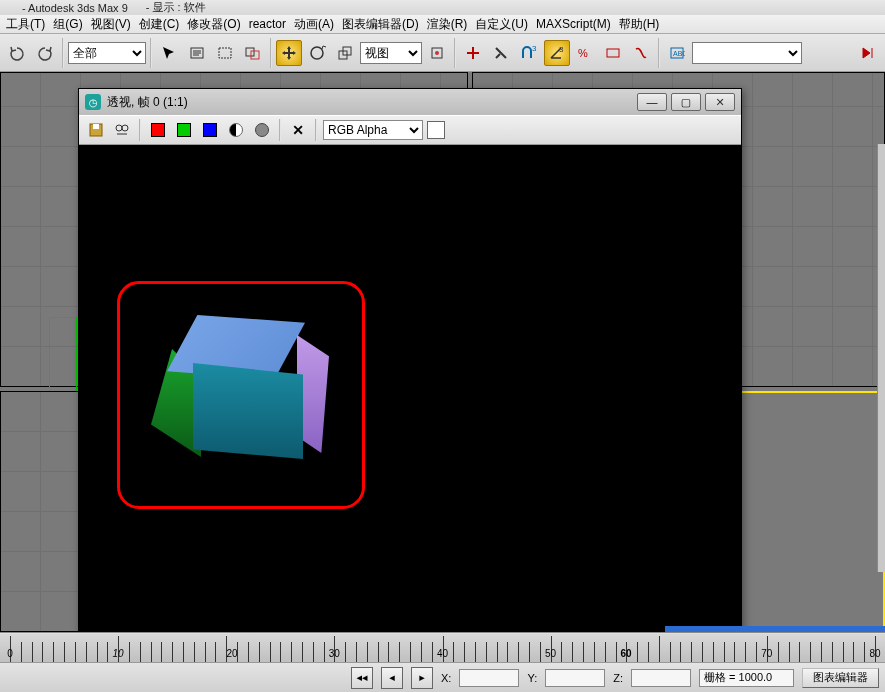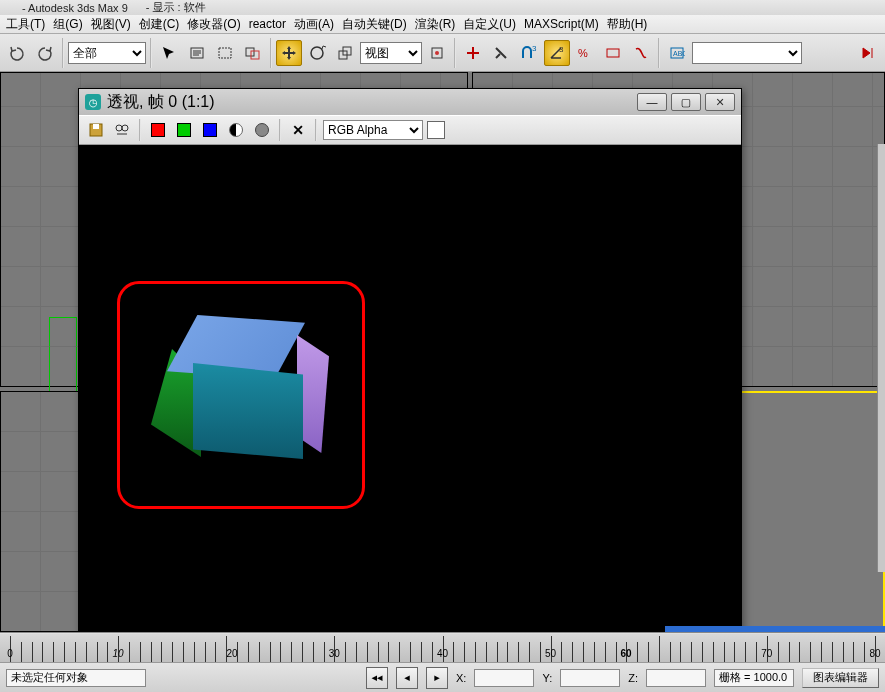--- a/index.html
+++ b/index.html
@@ -28,21 +28,21 @@
 .vp-botleft { left: 0; top: 319px; width: 468px; bottom: 0; }
 .vp-botright { left: 472px; top: 319px; right: 0; bottom: 0; }
 
 
 .wirebox { position:absolute; left:48px; top:244px; width:28px; height:80px; border:1px solid #00c800; }
 
 
 .render-window { position: absolute; left: 78px; top: 88px; width: 664px; height: 545px; background: #e6e6e6; border: 1px solid #000; box-shadow: 2px 2px 8px rgba(0,0,0,0.4); display: flex; flex-direction: column; }
 .rw-titlebar { height: 26px; background: linear-gradient(#d4d4d4,#bcbcbc); display: flex; align-items: center; padding: 0 6px; }
 .rw-title-icon { width:16px; height:16px; background:#1ea19a; border-radius:3px; display:flex; align-items:center; justify-content:center; color:#fff; font-size:10px; margin-right:6px; }
-.rw-titlebar .title { flex: 1; font-size: 16px; color: #000; }
+.rw-titlebar .title { flex: 1; font-size: 12px; color: #000; }
 .rw-btn { width: 30px; height: 18px; background: linear-gradient(#eee,#ccc); border: 1px solid #666; margin-left: 4px; font-size: 11px; display:flex;align-items:center;justify-content:center; border-radius:2px;}
 .rw-btn.close { color:#333; }
 
 .rw-toolbar { height: 30px; background: linear-gradient(#f0f0f0,#dcdcdc); border-top:1px solid #fff; border-bottom: 1px solid #999; display: flex; align-items: center; gap: 4px; padding: 0 6px; }
 .rw-tbtn { width: 22px; height: 22px; display:flex; align-items:center; justify-content:center; border:1px solid transparent; }
 .swatch { width:14px; height:14px; border:1px solid #000; }
 .swR{background:#f00;} .swG{background:#0c0;} .swB{background:#00f;}
 .circ { width:14px; height:14px; border-radius:50%; }
 .circW{background:#fff;border:1px solid #666;} .circD{background:#888;border:1px solid #444;}
 .rw-combo { height:20px; background:#fff; border:1px solid #888; font-size:12px; width:100px;}
@@ -95,21 +95,21 @@
 </div>
 
 <div class="menubar">
   <span>工具(T)</span>
   <span>组(G)</span>
   <span>视图(V)</span>
   <span>创建(C)</span>
   <span>修改器(O)</span>
   <span>reactor</span>
   <span>动画(A)</span>
-  <span>自动关键(D)</span>
+  <span>图表编辑器(D)</span>
   <span>渲染(R)</span>
   <span>自定义(U)</span>
   <span>MAXScript(M)</span>
   <span>帮助(H)</span>
 </div>
 
 <div class="toolbar">
   <div class="tb-btn">
       <svg width="18" height="18" viewBox="0 0 18 18">
         <path d="M9 4a6 6 0 1 1-5 2.7" fill="none" stroke="#444" stroke-width="1.5"></path>
@@ -406,26 +406,25 @@
       <div class="major" style="left: 842.562px; top: 8px;"></div>
       <div class="major" style="left: 853.375px; top: 8px;"></div>
       <div class="major" style="left: 864.188px; top: 8px;"></div>
       <div class="label" style="left: 766.875px;">70</div>
       <div class="major" style="left: 875px;"></div>
       <div class="label" style="left: 875px;">80</div>
     </div>
 </div>
 
 <div class="statusbar">
-  <div class="status-field" style="width:140px">未选定任何对象</div>
   <div style="flex:1"></div>
   <div class="sb-play">◂◂</div>
   <div class="sb-play">◂</div>
   <div class="sb-play">▸</div>
   <span>X:</span>
   <div class="status-field" style="width:60px"></div>
   <span>Y:</span>
   <div class="status-field" style="width:60px"></div>
   <span>Z:</span>
   <div class="status-field" style="width:60px"></div>
-  <div class="status-field" style="width:80px">栅格 = 1000.0</div>
+  <div class="status-field" style="width:95px">栅格 = 1000.0</div>
   <button class="status-btn">图表编辑器</button>
 </div>
 
 </body></html>

